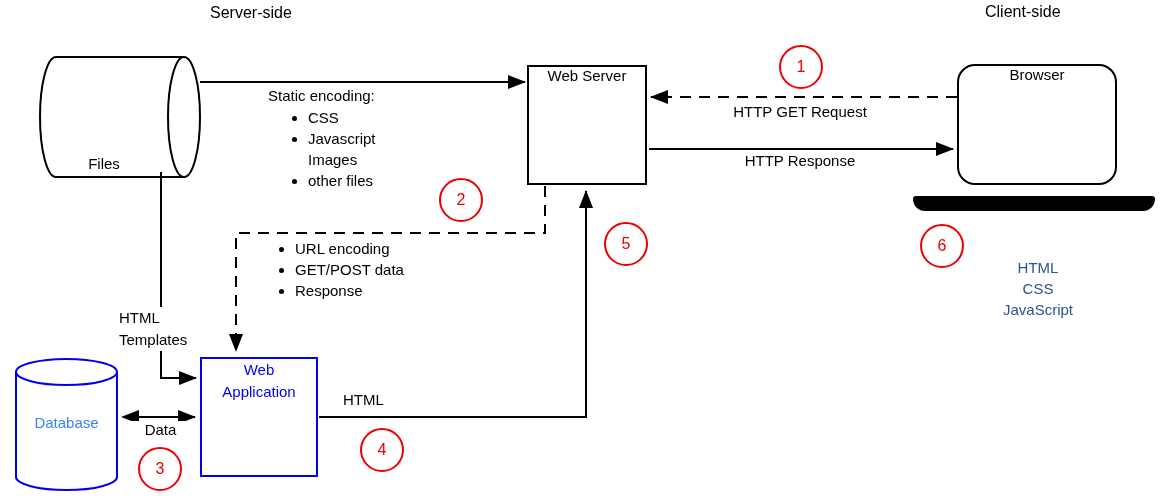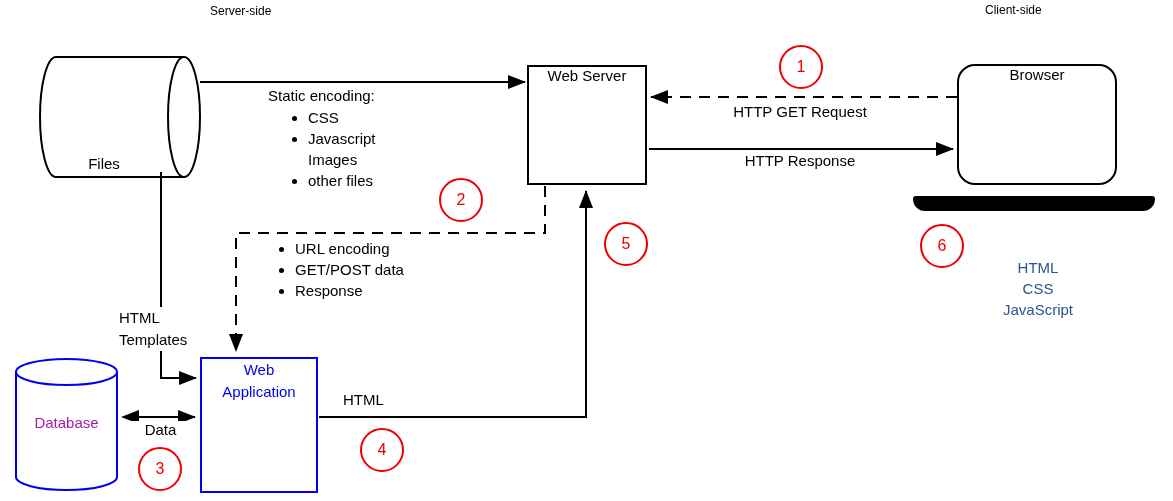--- a/index.html
+++ b/index.html
@@ -4,27 +4,27 @@
 <style>
   html,body{margin:0;padding:0;background:#fff;}
   .canvas{
     position:relative;width:1173px;height:501px;background:#fff;overflow:hidden;
     font-family:"Liberation Sans","DejaVu Sans",sans-serif;color:#000;font-size:15px;
   }
   .abs{position:absolute;}
   svg.wires{position:absolute;left:0;top:0;z-index:1;}
   .layer{position:absolute;left:0;top:0;width:100%;height:100%;z-index:2;}
 
-  .region-label{font-size:12px;}
+  .region-label{font-size:16px;}
   .node{display:flex;justify-content:center;text-align:center;background:#fff;box-sizing:border-box;}
   .box-web-server{left:527px;top:65px;width:120px;height:120px;border:2px solid #000;}
   .box-browser{left:957px;top:64px;width:160px;height:121px;border:2px solid #000;border-radius:18px;}
-  .box-web-app{left:200px;top:357px;width:118px;height:136px;border:2px solid #0000ee;color:#0000ee;white-space:pre-line;line-height:22px;}
+  .box-web-app{left:200px;top:357px;width:118px;height:120px;border:2px solid #0000ee;color:#0000ee;white-space:pre-line;line-height:22px;}
   .lbl-files{left:56px;top:107px;width:96px;text-align:center;margin-top:48px;}
-  .lbl-database{left:16px;top:414px;width:101px;text-align:center;color:#a21caf;}
+  .lbl-database{left:16px;top:414px;width:101px;text-align:center;color:#3b82f6;}
   .laptop-bar{left:913px;top:196px;width:242px;height:15px;background:#000;border-radius:4px 4px 16px 16px;}
 
   .note .note-title{margin-bottom:3px;}
   .note ul{margin:0;padding-left:40px;list-style-type:disc;}
   .note li{line-height:21px;}
   .note li.nobullet{list-style-type:none;}
   .note-static{left:268px;top:87px;}
   .note-request{left:255px;top:238px;}
 
   .edge-label{background:#fff;padding:0 2px;}

